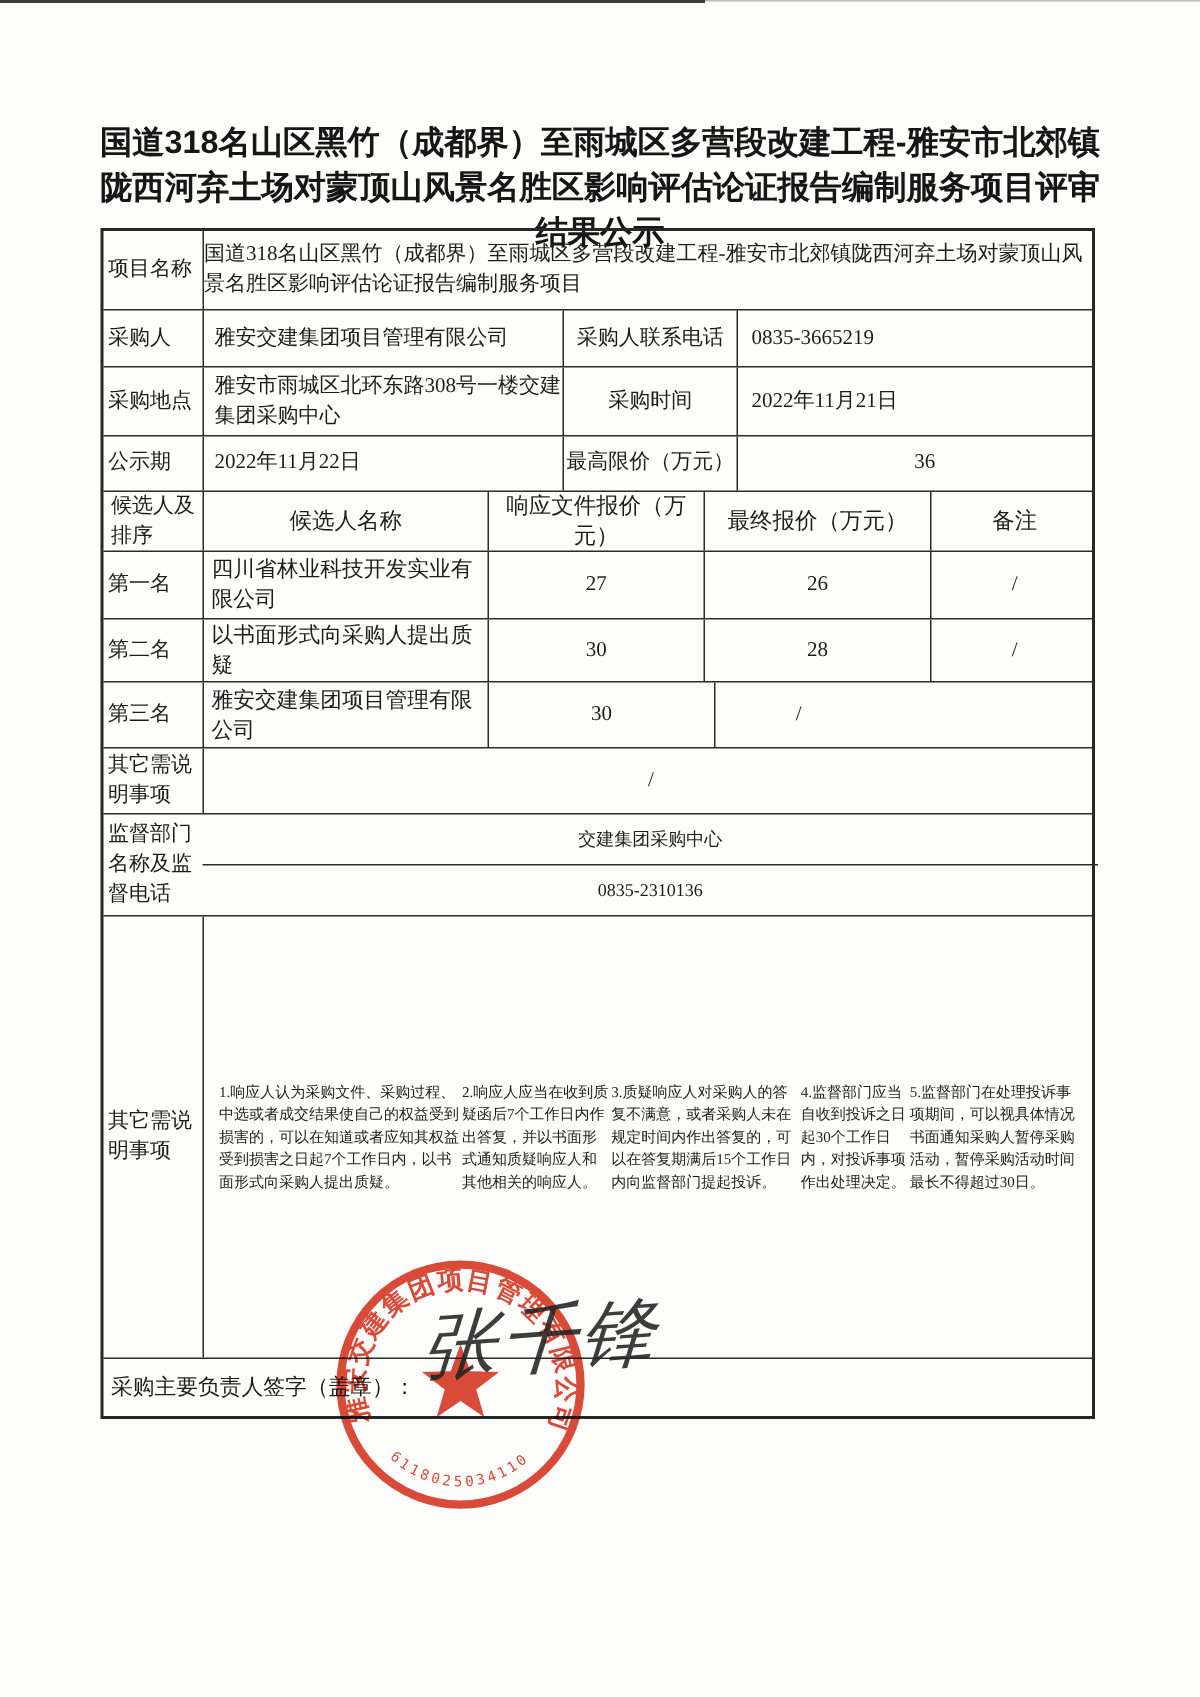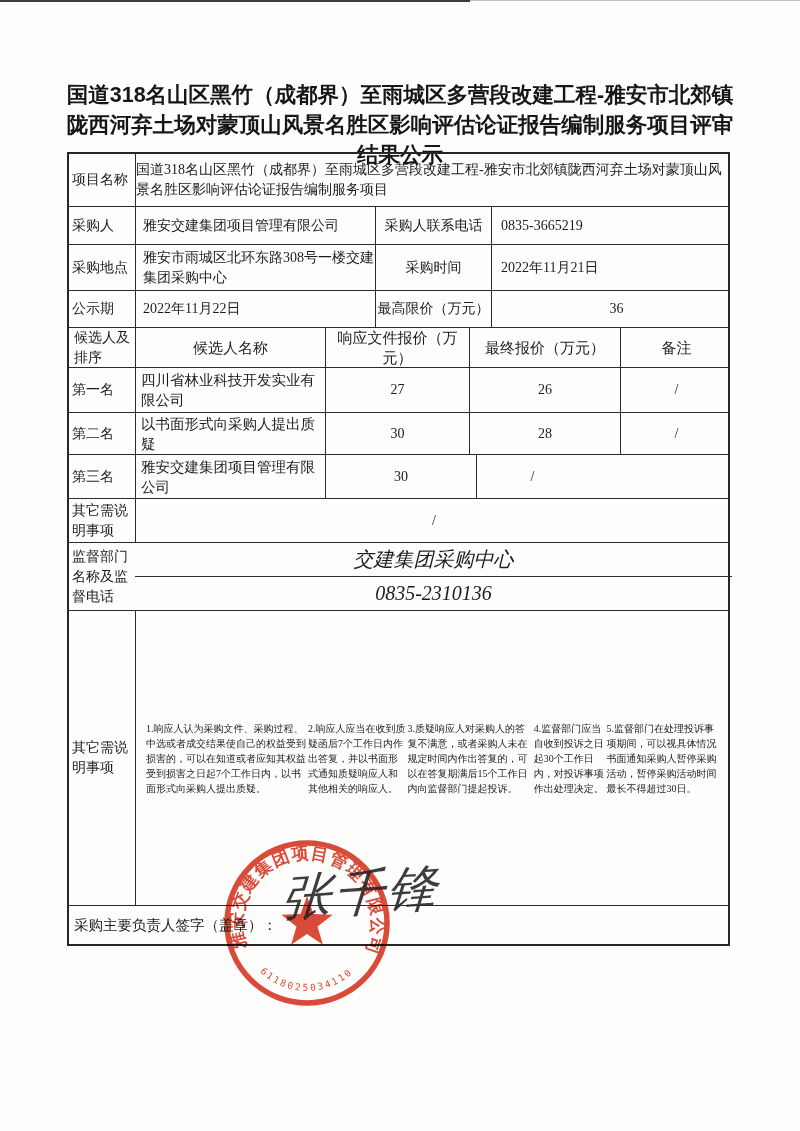--- a/index.html
+++ b/index.html
@@ -55,21 +55,21 @@
   .hdr .c { justify-content:center; text-align:center; font-size:15px; padding:2px 5px; }
   .hdr .lab { justify-content:flex-start; text-align:left; font-size:14px; }
 
   .h52{height:52px}.h38{height:38px}.h46{height:46px}.h37{height:37px}
   .h40{height:40px}.h45{height:45px}.h42{height:42px}.h44{height:44px}
   .h68{height:68px}.h295{height:295px}.h39{height:39px}
 
   .center-val { justify-content:center; }
 
   .sup-right { flex:none; width:597px; display:flex; flex-direction:column; }
-  .sup-cell { height:33px; display:flex; align-items:center; justify-content:center; font-size:20px;font-style:italic; }
+  .sup-cell { height:33px; display:flex; align-items:center; justify-content:center; font-size:12px; }
   .sup-cell + .sup-cell { height:33.5px; border-top:1.5px solid #2b2b2b; }
 
   .obj-text {
     width:597px; display:flex; flex-direction:row; justify-content:center;
     padding:10px 12px 10px 10px; font-size:10px; line-height:15px;
   }
   .obj-text p { margin:0; word-break:break-all; }
 
   .sig-row .c { width:663px; padding-left:5px; font-size:14.5px; }
 

